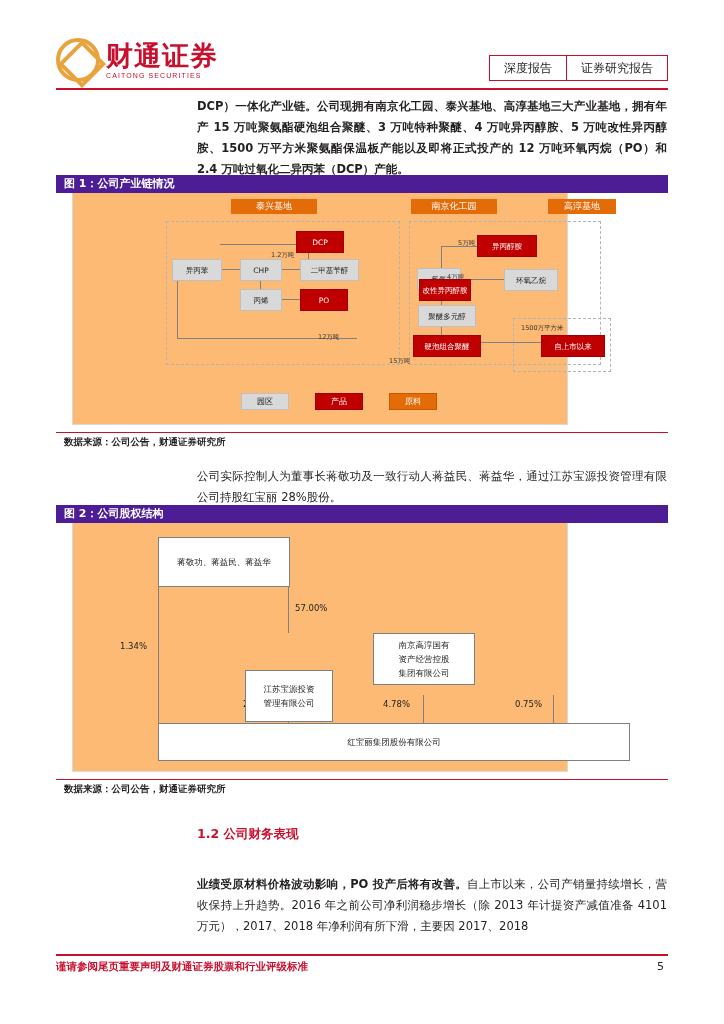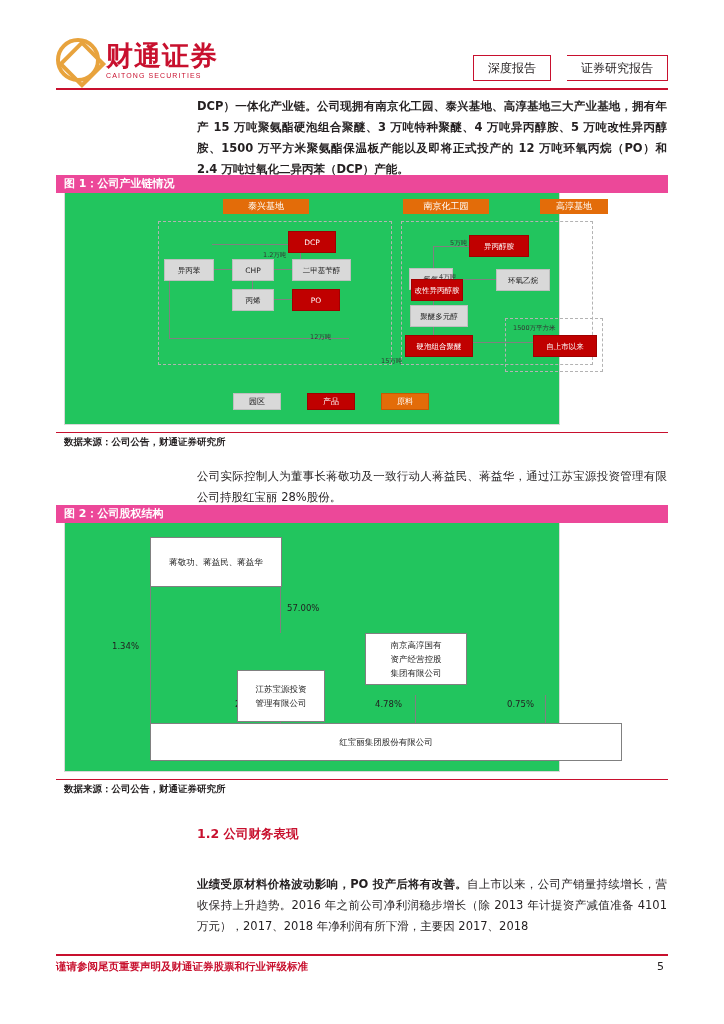--- a/index.html
+++ b/index.html
@@ -19,21 +19,21 @@
   .logo-mark{width:44px;height:44px;position:relative;}
   .logo-mark .ring{
     position:absolute;inset:0;border:4px solid #e8a33d;border-radius:50%;
   }
   .logo-mark .inner{
     position:absolute;left:9px;top:9px;width:26px;height:26px;border:4px solid #e8a33d;
     transform:rotate(45deg);
   }
   .logo-text{font-family:"DejaVu Sans", sans-serif;font-weight:bold;font-size:27px;color:#c8102e;letter-spacing:1px;line-height:1;}
   .logo-sub{font-family:"Liberation Sans", sans-serif;font-size:7px;color:#c8102e;letter-spacing:1.1px;margin-top:3px;}
-  .hdr-tags{position:absolute;right:56px;top:55px;display:flex;gap:16px;}
+  .hdr-tags{position:absolute;right:56px;top:55px;display:flex;}
   .hdr-tag{
     border:1px solid #c8102e;color:#231f20;font-family:"DejaVu Sans", sans-serif;
     font-size:12px;padding:4px 14px;line-height:16px;
   }
   .hdr-tag + .hdr-tag{border-left:none;}
   .hdr-rule{position:absolute;left:56px;right:56px;top:88px;height:2px;background:#c8102e;}
 
   
   .para{
     position:absolute;
@@ -43,27 +43,27 @@
     color:#231f20;
     text-align:justify;
   }
   .p1{left:197px;top:96px;width:470px;}
   .p2{left:197px;top:466px;width:470px;}
   .p3{left:197px;top:874px;width:470px;}
   .bold{font-weight:bold;}
 
   
   .figbar{
-    position:absolute;left:56px;width:612px;height:18px;background:#ec4899;color:#fff;
+    position:absolute;left:56px;width:612px;height:18px;background:#4c1d95;color:#fff;
     font-family:"DejaVu Sans", sans-serif;font-size:11px;font-weight:bold;
     line-height:18px;padding-left:8px;box-sizing:border-box;
   }
   .fig1bar{top:175px;}
   .fig2bar{top:505px;}
-  .figbox{position:absolute;left:64px;width:496px;box-sizing:border-box;border:1px solid #d9d9d9;border-top:none;background:#22c55e;}
+  .figbox{position:absolute;left:72px;width:496px;box-sizing:border-box;border:1px solid #d9d9d9;border-top:none;background:#fdba74;}
   .fig1box{top:193px;height:232px;}
   .fig2box{top:523px;height:249px;}
   .src{
     position:absolute;left:56px;width:612px;box-sizing:border-box;
     border-top:1px solid #c8102e;
     font-family:"DejaVu Sans", sans-serif;font-size:9.5px;font-weight:bold;color:#231f20;
     padding:3px 0 0 8px;
   }
   .src1{top:432px;}
   .src2{top:779px;}

